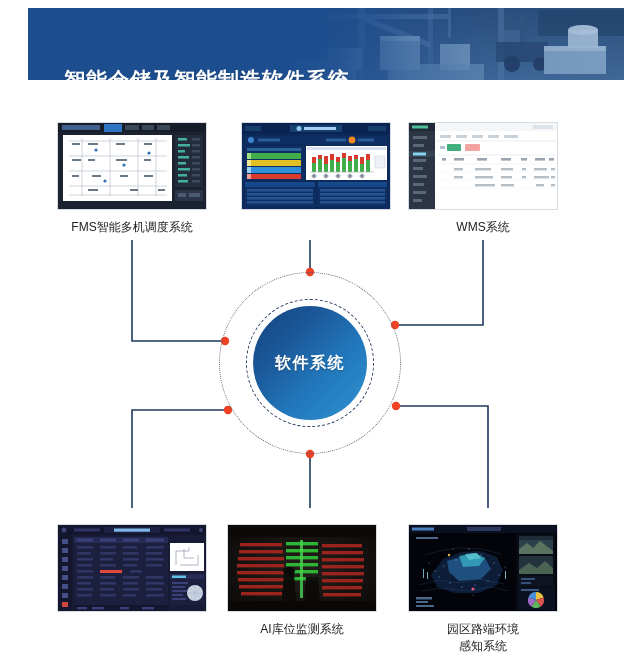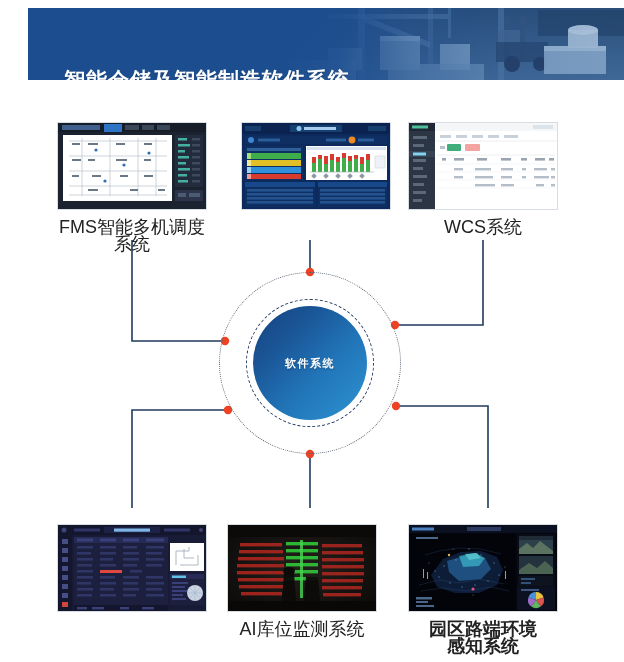--- a/index.html
+++ b/index.html
@@ -95,21 +95,21 @@
     width: 114px; height: 114px;
     border-radius: 50%;
     background: linear-gradient(135deg,
         #15427f 0%, #1a5596 28%, #2176b9 60%, #2f93d2 100%);
     display: flex;
     align-items: center;
     justify-content: center;
   }
   .hub-label {
     color: #ffffff;
-    font-size: 11px;
+    font-size: 16px;
     font-weight: bold;
     letter-spacing: 1.5px;
     white-space: nowrap;
     text-shadow: 0 1px 2px rgba(0,0,0,0.25);
   }
 
   
   .node {
     position: absolute;
     width: 150px;
@@ -120,32 +120,32 @@
     height: 88px;
     overflow: hidden;
     position: relative;
     background: #101828;
     border: 1px solid #d8dde4;
     box-sizing: border-box;
   }
   .thumb svg { display: block; }
   .node-label {
     margin-top: 9px;
-    font-size: 18px;
+    font-size: 12px;
     color: #222;
     line-height: 17px;
     white-space: pre-line;
   }
 
   #node-fms  { left: 57px;  top: 122px; }
   #node-ai   { left: 241px; top: 122px; }
   #node-wms  { left: 408px; top: 122px; }
   #node-wcs  { left: 57px;  top: 524px; }
   #node-aiku { left: 227px; top: 524px; }
-  #node-road { left: 408px; top: 524px; font-weight: bold; }
+  #node-road { left: 408px; top: 524px; }
 </style>
 </head>
 <body>
 
 <div id="banner">
   <div id="banner-photo">
     <svg width="596" height="72" viewBox="0 0 596 72">
       <defs>
         <linearGradient id="bgsky" x1="0" y1="0" x2="0" y2="1">
           <stop offset="0%" stop-color="#2d4e74"></stop>
@@ -448,21 +448,21 @@
         <rect x="66" y="61" width="20" height="2.4"></rect>
         <rect x="92" y="61" width="13" height="2.4"></rect>
         <rect x="127" y="61" width="8" height="2.4"></rect>
         <rect x="142" y="61" width="4" height="2.4"></rect>
       </g>
       <line x1="28" y1="49" x2="146" y2="49" stroke="#f1f4f7" stroke-width="0.6"></line>
       <line x1="28" y1="57" x2="146" y2="57" stroke="#f1f4f7" stroke-width="0.6"></line>
       <line x1="28" y1="65" x2="146" y2="65" stroke="#f1f4f7" stroke-width="0.6"></line>
     </svg>
   </div>
-  <div class="node-label">WCS系统</div>
+  <div class="node-label">WMS系统</div>
 </div>
 
 <div class="node" id="node-wcs">
   <div class="thumb">
     <svg width="148" height="86" viewBox="0 0 148 86">
       <rect width="148" height="86" fill="#181b35"></rect>
 
       <rect x="0" y="0" width="148" height="10" fill="#13162c"></rect>
       <rect x="46" y="2" width="56" height="6" fill="#1d2145"></rect>
       <rect x="56" y="3.5" width="36" height="3.2" fill="#7fb6e8"></rect>

